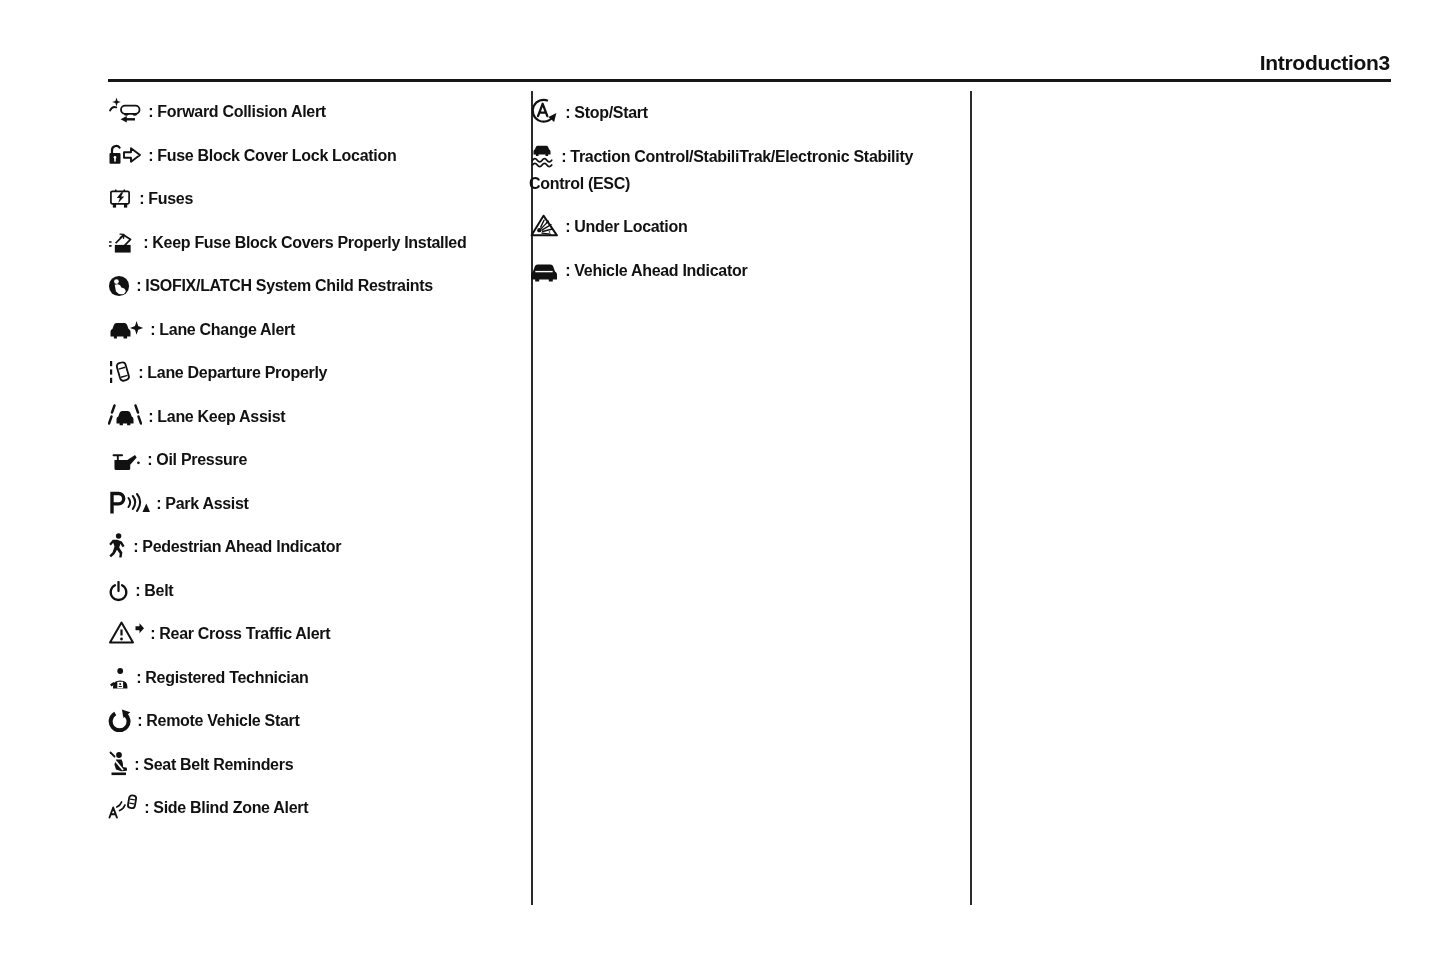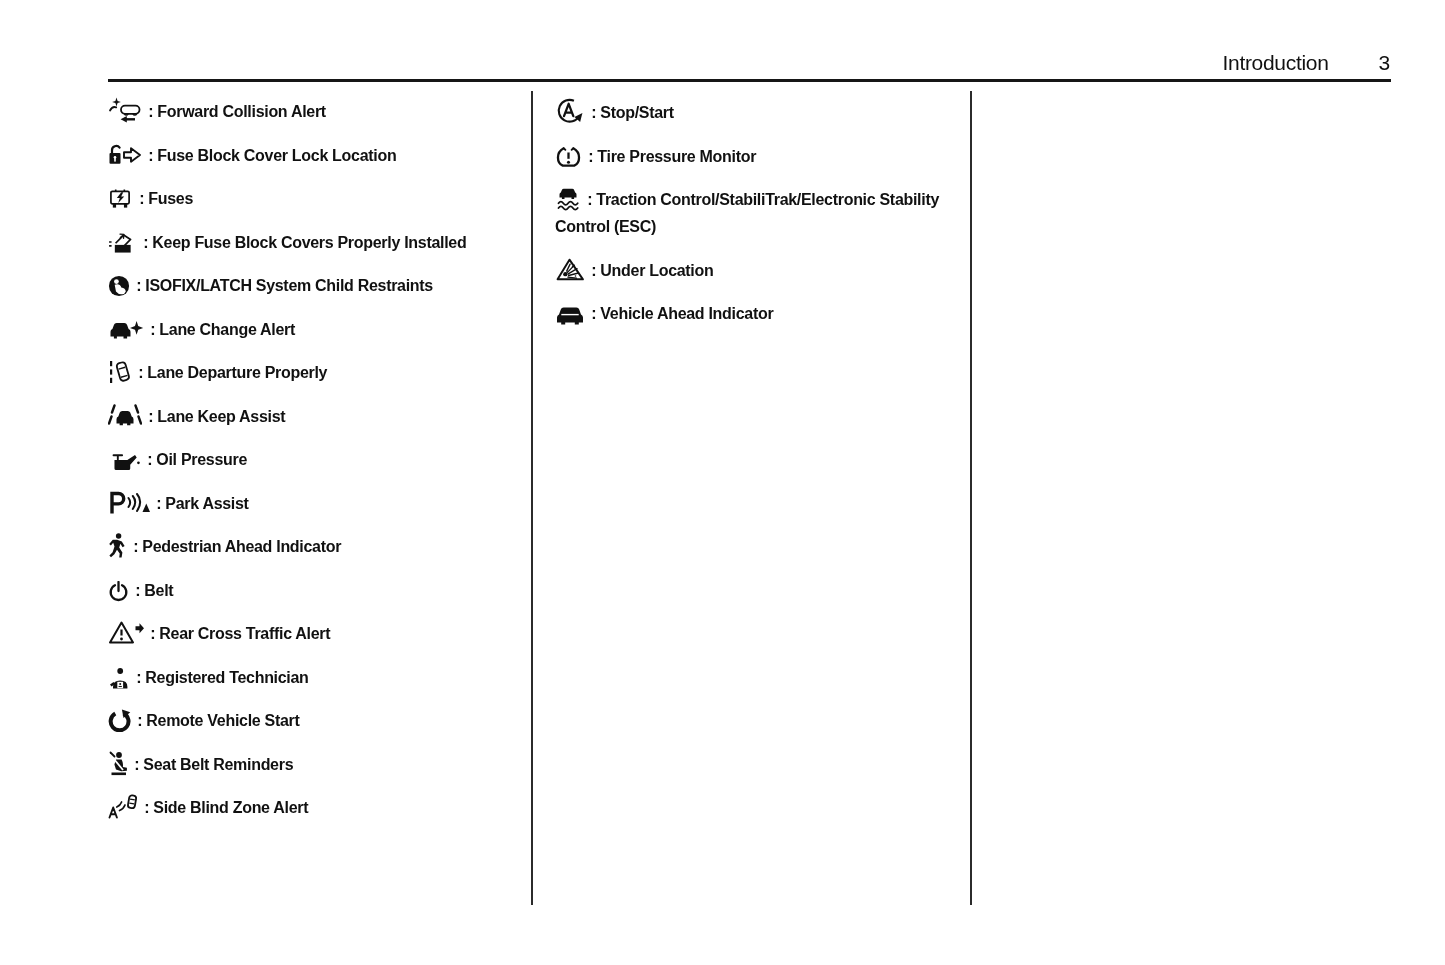--- a/index.html
+++ b/index.html
@@ -17,39 +17,38 @@
     width: 1445px;
     height: 965px;
     background: #ffffff;
   }
   .page-header {
     position: absolute;
     top: 51px;
     right: 55px;
     display: flex;
     align-items: baseline;
-    gap: 50px;
     font-size: 21px;
-    font-weight: 400;
+    font-weight: 700;
     letter-spacing: -0.3px;
   }
   .header-rule {
     position: absolute;
     left: 108px;
     top: 79px;
     width: 1283px;
     height: 3px;
     background: #161616;
   }
   .col {
     position: absolute;
     top: 97px;
   }
   .col-0 { left: 108px; width: 404px; }
-  .col-1 { left: 555px; width: 412px; }
+  .col-1 { left: 529px; width: 412px; }
   .col-2 { left: 1005px; width: 380px; }
   .v-divider {
     position: absolute;
     top: 91px;
     width: 2px;
     height: 814px;
     background: #2b2b2b;
   }
   .v-divider.d1 { left: 531px; }
   .v-divider.d2 { left: 970px; }
@@ -134,23 +133,20 @@
           </svg></span><span class="sep"> : </span><span class="label">Seat Belt Reminders</span></div>
       <div class="item"><span class="icon"><svg width="30" height="25" aria-hidden="true">
             <use href="#side-blind-zone-alert-icon"></use>
           </svg></span><span class="sep"> : </span><span class="label">Side Blind Zone Alert</span></div>
     </div>
   <div class="v-divider d1"></div>
   <div class="col col-1">
       <div class="item"><span class="icon"><svg width="30" height="27" aria-hidden="true">
             <use href="#stop-start-icon"></use>
           </svg></span><span class="sep"> : </span><span class="label">Stop/Start</span></div>
-      <div class="item"><span class="icon"><svg width="27" height="23" aria-hidden="true">
-            <use href="#tire-pressure-monitor-icon"></use>
-          </svg></span><span class="sep"> : </span><span class="label">Tire Pressure Monitor</span></div>
       <div class="item"><span class="icon"><svg width="26" height="24" aria-hidden="true">
             <use href="#traction-control-icon"></use>
           </svg></span><span class="sep"> : </span><span class="label">Traction Control/StabiliTrak/Electronic Stability Control (ESC)</span></div>
       <div class="item"><span class="icon"><svg width="30" height="25" aria-hidden="true">
             <use href="#under-pressure-icon"></use>
           </svg></span><span class="sep"> : </span><span class="label">Under Location</span></div>
       <div class="item"><span class="icon"><svg width="30" height="21" aria-hidden="true">
             <use href="#vehicle-ahead-indicator-icon"></use>
           </svg></span><span class="sep"> : </span><span class="label">Vehicle Ahead Indicator</span></div>
     </div>

